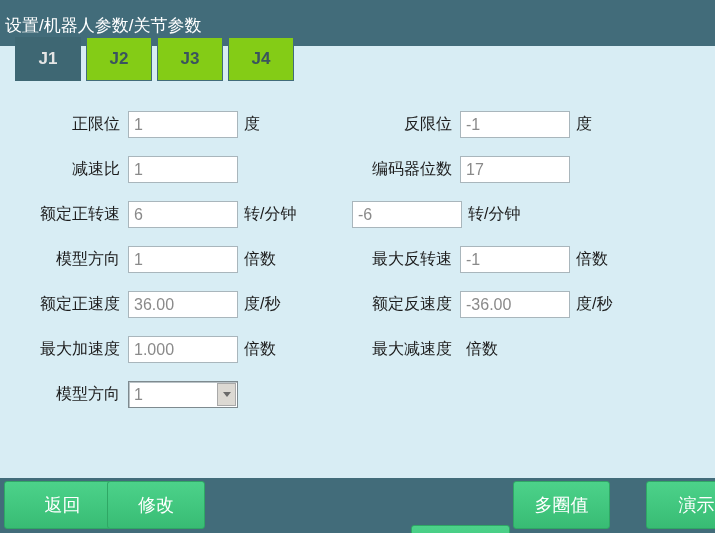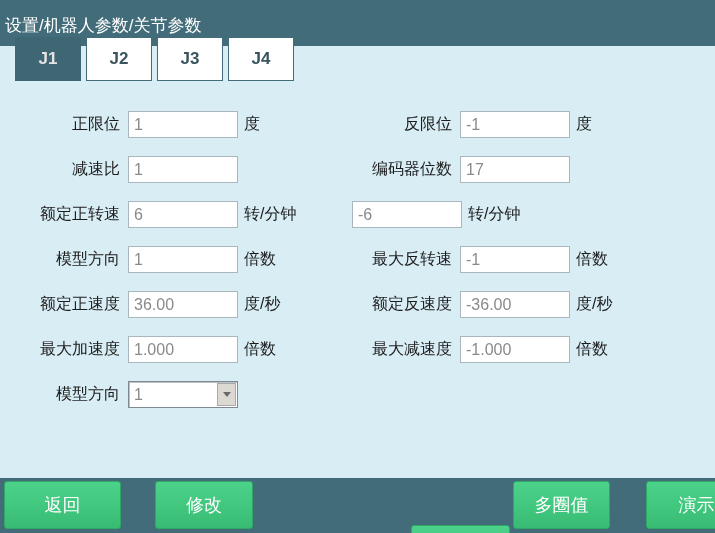--- a/index.html
+++ b/index.html
@@ -11,21 +11,21 @@
   .titlebar {
     position:absolute; left:0; top:0; width:715px; height:46px;
     background:#426C7A; color:#FFFFFF; font-size:17px;
     display:flex; align-items:center; padding:4px 0 0 5px;
   }
 
   
   .tabs { position:absolute; left:15px; top:37px; display:flex; gap:5px; }
   .tab {
     width:66px; height:44px; display:flex; align-items:center; justify-content:center;
-    background:#ffffff; border:1px solid #426C7A; color:#3A545E;
+    background:#84cc16; border:1px solid #426C7A; color:#3A545E;
     font-size:17px; font-weight:bold; cursor:pointer;
   }
   .tab.selected { background:#3E6773; border-color:#3E6773; color:#e5e5e5; }
 
   
   .col { position:absolute; top:102px; }
   .col-left  { left:20px; }
   .col-right { left:352px; }
   .row { height:45px; display:flex; align-items:center; }
   .lbl { display:inline-block; width:108px; padding-right:8px; text-align:right;
@@ -52,21 +52,21 @@
 
   
   .footer { position:absolute; left:0; top:478px; width:715px; height:55px; background:#426C7A; }
   .fbtn {
     position:absolute; top:3px; height:48px; border-radius:3px;
     background:linear-gradient(180deg,#4CD28A 0%,#38BC74 100%);
     border:1px solid #2FA765; color:#FFFFFF; font-size:18px; cursor:pointer;
     font-family:"Liberation Sans","DejaVu Sans",sans-serif;
   }
   .fbtn-back   { left:4px;   width:117px; }
-  .fbtn-modify { left:107px; width:98px;margin-left:48px; }
+  .fbtn-modify { left:107px; width:98px; }
   .fbtn-other  { left:411px; width:99px;margin-top:44px; }
   .fbtn-multi  { left:513px; width:97px; }
   .fbtn-demo   { left:646px; width:101px; }
 </style>
 </head>
 <body>
 
 <div class="page">
 
   <div class="titlebar">设置/机器人参数/关节参数</div>
@@ -140,21 +140,20 @@
       <input class="val" value="-1" style="">
       <span class="unit">倍数</span>
     </div>
     <div class="row">
       <span class="lbl">额定反速度</span>
       <input class="val" value="-36.00" style="">
       <span class="unit">度/秒</span>
     </div>
     <div class="row">
       <span class="lbl">最大减速度</span>
-      <input class="val" value="-1.000" style="">
       <span class="unit">倍数</span>
     </div>
   </div>
 
   <div class="footer">
     <button class="fbtn fbtn-back">返回</button>
     <button class="fbtn fbtn-modify">修改</button>
     <button class="fbtn fbtn-other">其他参数</button>
     <button class="fbtn fbtn-multi">多圈值</button>
     <button class="fbtn fbtn-demo">演示</button>

